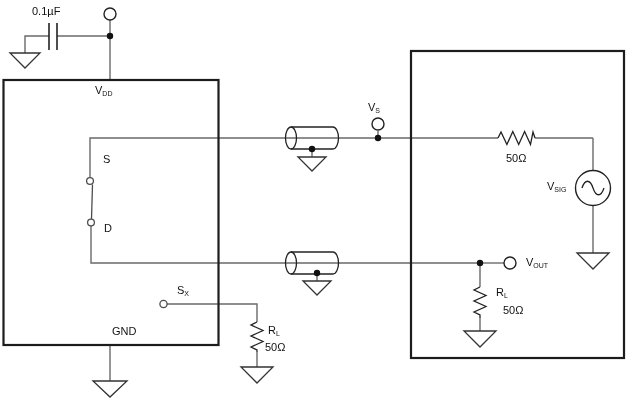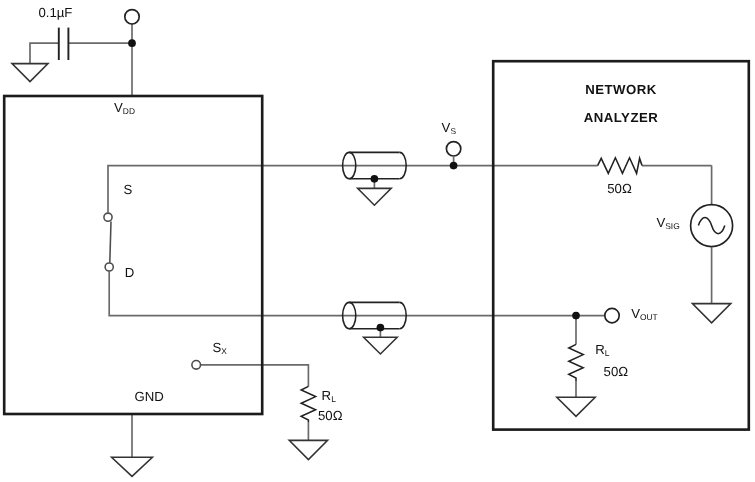--- a/index.html
+++ b/index.html
@@ -125,22 +125,20 @@
   <span class="lbl" style="left:177px;top:284px"><span>S</span><span class="sub">X</span></span>
 
   <span class="lbl" style="left:112px;top:325px">GND</span>
 
   <span class="lbl" style="left:268px;top:324px"><span>R</span><span class="sub">L</span></span>
 
   <span class="lbl" style="left:265px;top:341px">50Ω</span>
 
   <span class="lbl" style="left:368px;top:101px"><span>V</span><span class="sub">S</span></span>
 
-  <span class="lbl bold center" style="left:411px;top:69px;width:213px">NETWORK</span>
-  <span class="lbl bold center" style="left:411px;top:93px;width:213px">ANALYZER</span>
 
   <span class="lbl" style="left:506px;top:152px">50Ω</span>
 
   <span class="lbl" style="left:547px;top:180px"><span>V</span><span class="sub">SIG</span></span>
 
   <span class="lbl" style="left:526px;top:256px"><span>V</span><span class="sub">OUT</span></span>
 
   <span class="lbl" style="left:496px;top:286px"><span>R</span><span class="sub">L</span></span>
 
   <span class="lbl" style="left:503px;top:304px">50Ω</span>

